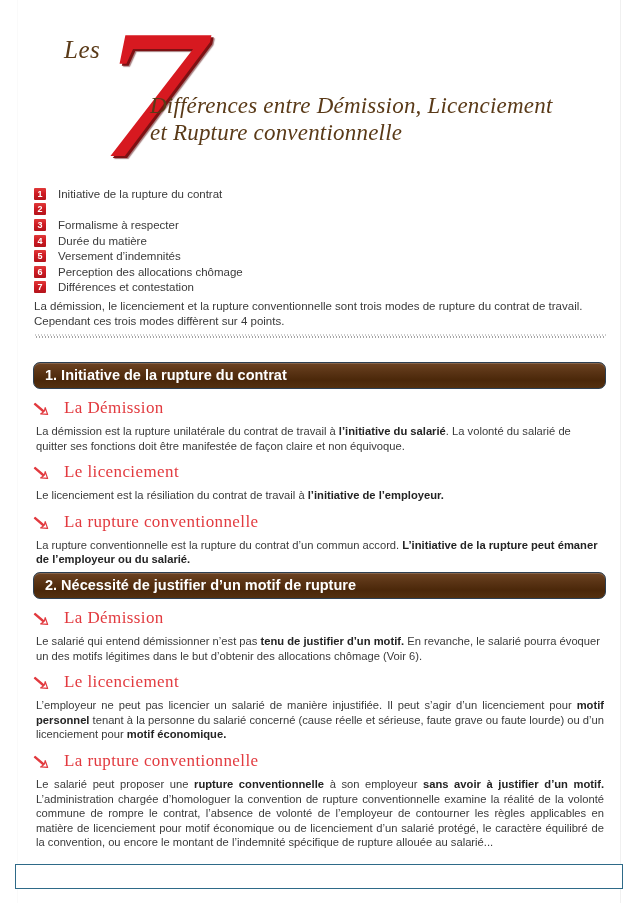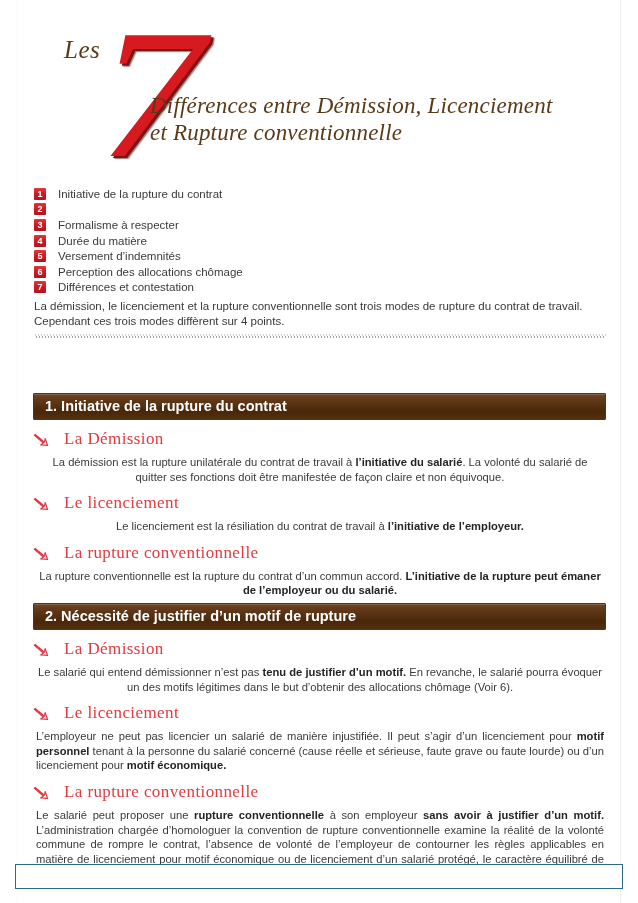--- a/index.html
+++ b/index.html
@@ -150,26 +150,25 @@
   }
 
   
   .section { position: absolute; left: 33px; width: 573px; }
   #section-1 { top: 362px; }
   #section-2 { top: 572px; }
 
   .sec-bar {
     position: relative;
     height: 27px;
-    border-radius: 1px;
+    border-radius: 7px;
     border: 1px solid #2c3f52;
     background: linear-gradient(180deg, #6e4424 0%, #5a3415 35%, #4a2709 70%, #53300f 100%);
     box-shadow: inset 0 1px 0 rgba(255,255,255,0.18);
     box-sizing: border-box;
-    margin-top: 31px;
   }
   .sec-bar-text {
     position: absolute;
     left: 11px;
     top: 0;
     line-height: 25px;
     font-size: 14.5px;
     font-weight: bold;
     color: #ffffff;
     font-family: "Liberation Sans", sans-serif;
@@ -198,21 +197,21 @@
     margin-left: 12px;
   }
 
   .para {
     margin-top: 6px;
     margin-left: 3px;
     width: 568px;
     font-size: 11.2px;
     line-height: 14.6px;
     color: #3a3a3a;
-    text-align: center;
+    text-align: left;
   }
   .para.justify { text-align: justify; }
   .para b { font-weight: bold; color: #242424; }
 
   
   .bottom-box {
     position: absolute;
     left: 15px;
     top: 864px;
     width: 608px;

